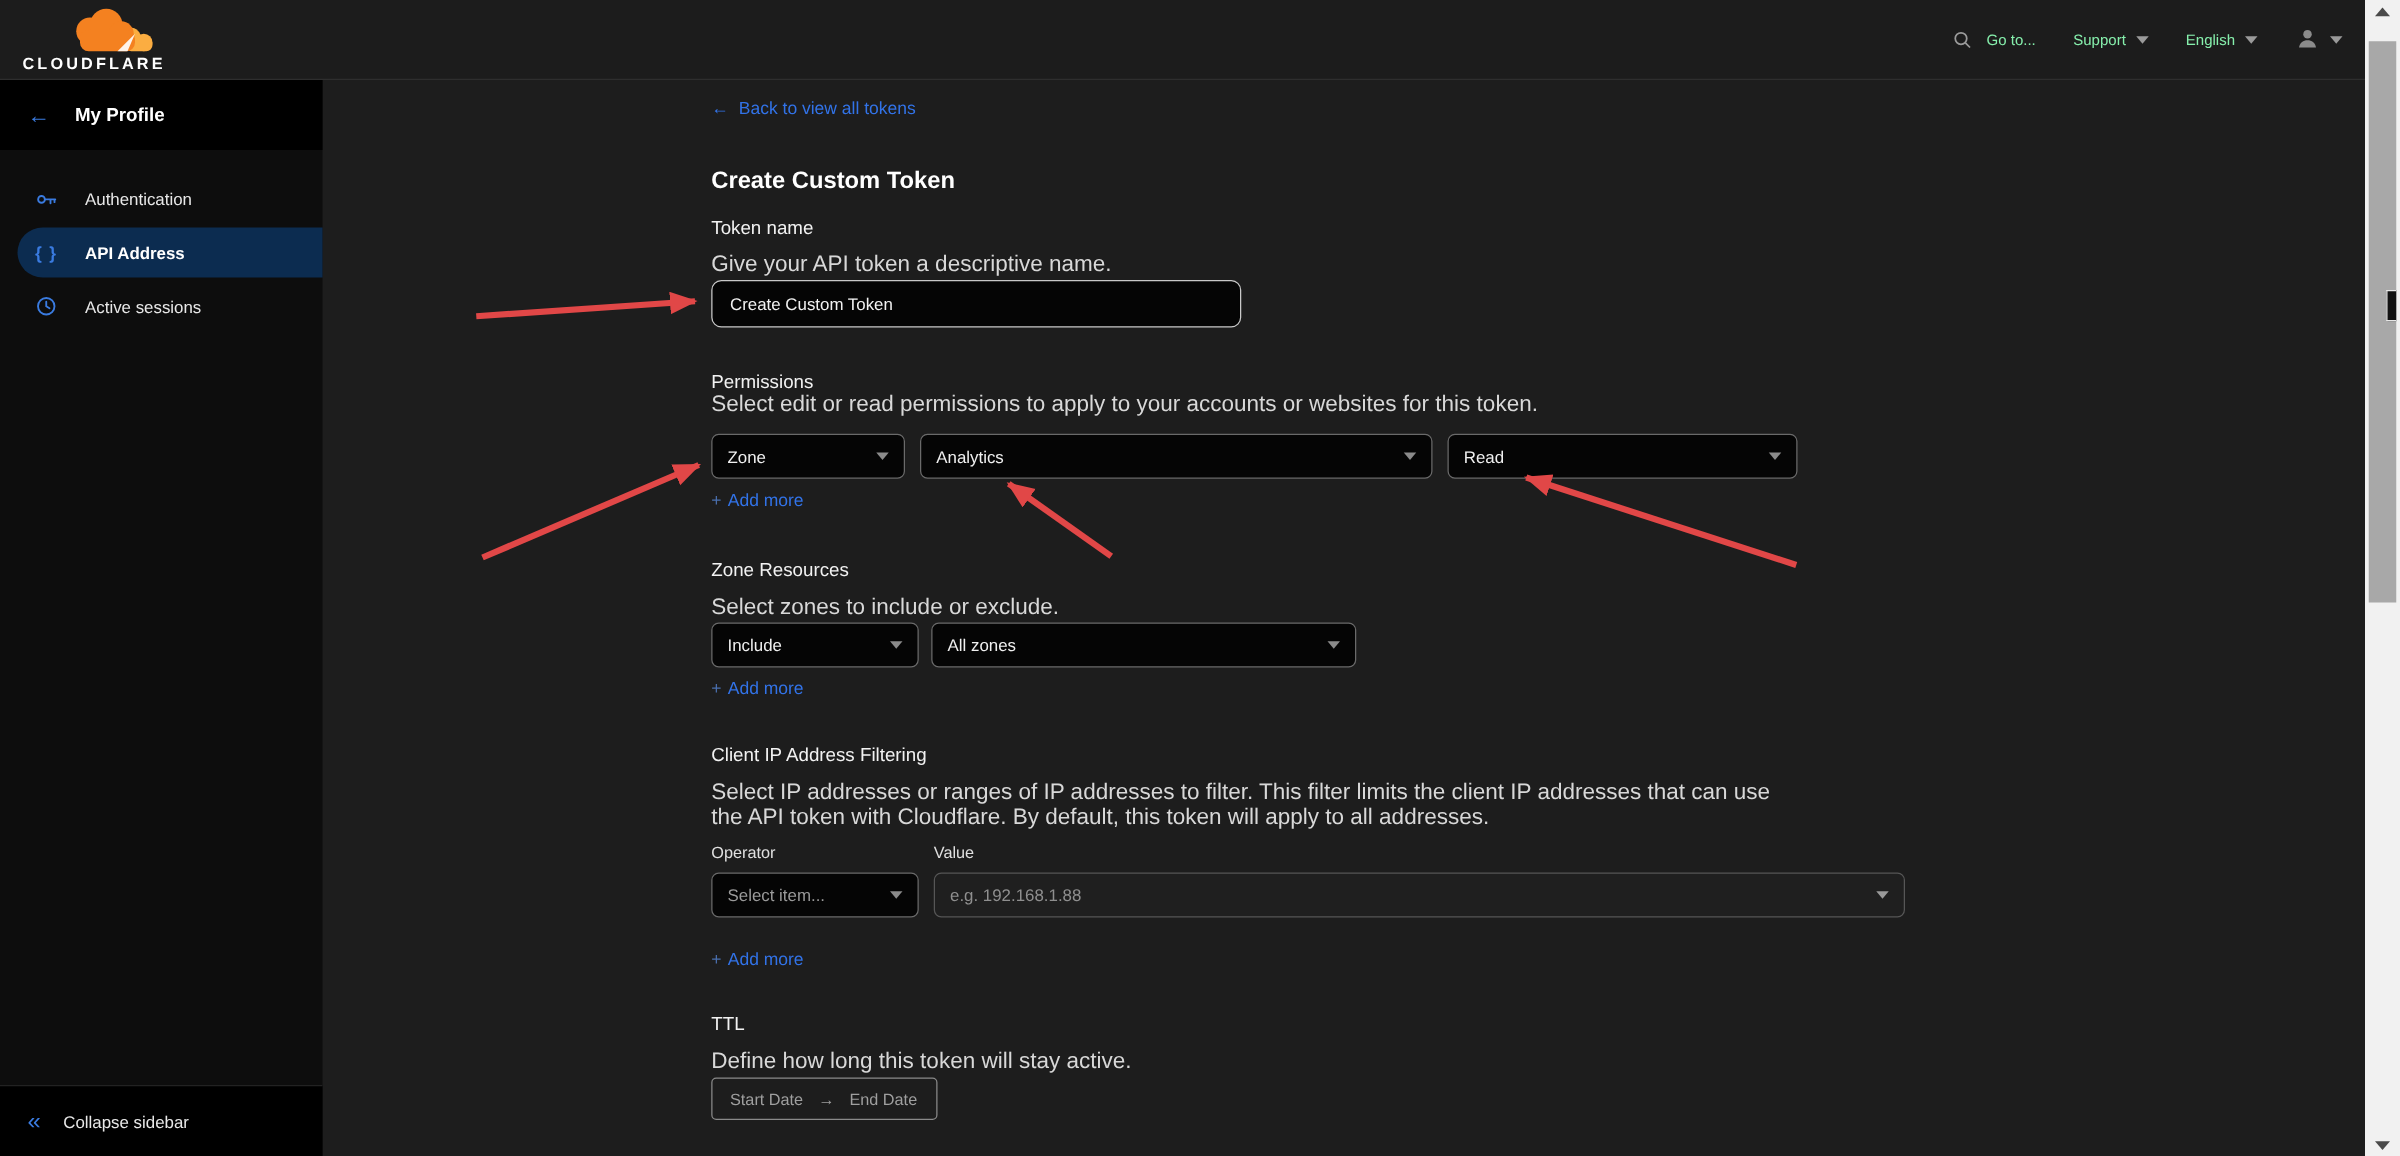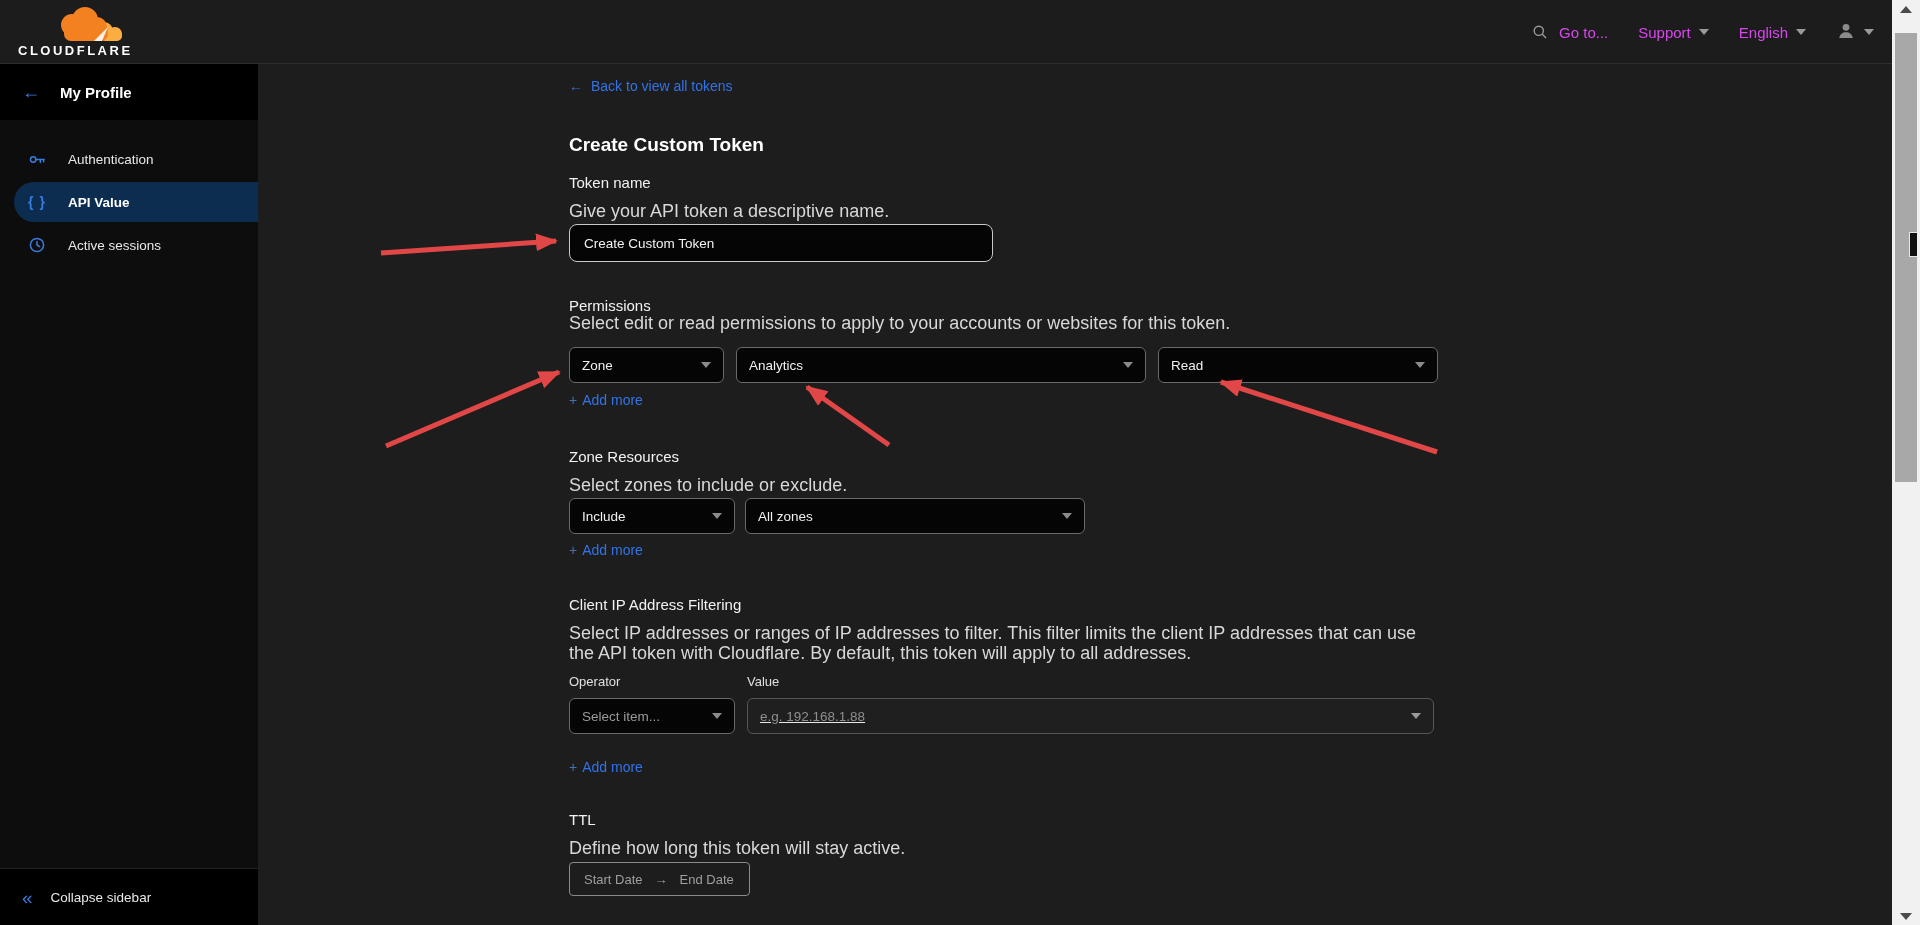--- a/index.html
+++ b/index.html
@@ -15,21 +15,21 @@
   .navbar {
     position:absolute; top:0; left:0; width:1920px; height:64px;
     background:#1c1c1c; border-bottom:1px solid #2e2e2e;
   }
   .logo { position:absolute; left:16px; top:4px; width:116px; height:56px; }
   .logo svg { display:block; }
   .nav-right {
     position:absolute; right:46px; top:0; height:64px;
     display:flex; align-items:center; gap:30px;
   }
-  .nav-group { display:flex; align-items:center; gap:8px; color:#d946ef; font-size:15px; cursor:default; }
+  .nav-group { display:flex; align-items:center; gap:8px; color:#86efac; font-size:12px; cursor:default; }
   .caret { width:0; height:0; border-left:5px solid transparent; border-right:5px solid transparent; border-top:6px solid #9a9a9a; }
 
   
   .sidebar { position:absolute; left:0; top:64px; width:258px; height:861px; background:#0d0d0d; }
   .sb-header {
     height:56px; background:#000; display:flex; align-items:center;
     padding-left:22px; gap:20px;
   }
   .sb-back { color:var(--accent,#3a7be0); font-size:18px; line-height:1; cursor:pointer; }
   .sb-title { font-size:15px; font-weight:bold; color:#fff; }
@@ -170,21 +170,21 @@
             <circle cx="5.2" cy="9.5" r="2.7"></circle>
             <path d="M7.9 9.5h8.3M12.4 9.5v3.1M15.6 9.5v2.2"></path>
           </svg>
       </span>
       <span>Authentication</span>
     </div>
     <div class="sb-item selected">
       <span class="sb-icon">
         <span class="brace-glyph">{ }</span>
       </span>
-      <span>API Value</span>
+      <span>API Address</span>
     </div>
     <div class="sb-item">
       <span class="sb-icon">
         <svg width="18" height="18" viewBox="0 0 18 18" fill="none" stroke="#3a7be0" stroke-width="1.5" stroke-linecap="round">
             <circle cx="9" cy="9" r="6.6"></circle>
             <path d="M9 5.4V9l2.6 1.6"></path>
           </svg>
       </span>
       <span>Active sessions</span>
     </div>
@@ -246,21 +246,21 @@
 
   <div class="blk section-h" style="top:532px;">Client IP Address Filtering</div>
   <div class="blk desc" style="top:559px; max-width:862px;">Select IP addresses or ranges of IP addresses to filter. This filter limits the client IP addresses that can use the API token with Cloudflare. By default, this token will apply to all addresses.</div>
   <div class="blk field-label" style="top:610px;">Operator</div>
   <div class="blk field-label" style="top:610px; left:489px;">Value</div>
   <div class="blk row" style="top:634px; gap:12px;">
     <div class="select placeholder-text" style="width:166px;">
       <span>Select item...</span>
       <span class="caret"></span>
     </div>
-    <div class="combo" style="width:687px;text-decoration:underline;">
+    <div class="combo" style="width:777px;">
       <input placeholder="e.g. 192.168.1.88" style="">
       <span class="caret"></span>
     </div>
   </div>
   <div class="blk add-more" style="top:695px;">
     <span class="plus">+</span><span class="txt">Add more</span>
   </div>
 
   <div class="blk section-h" style="top:747px;">TTL</div>
   <div class="blk desc" style="top:774px;">Define how long this token will stay active.</div>

